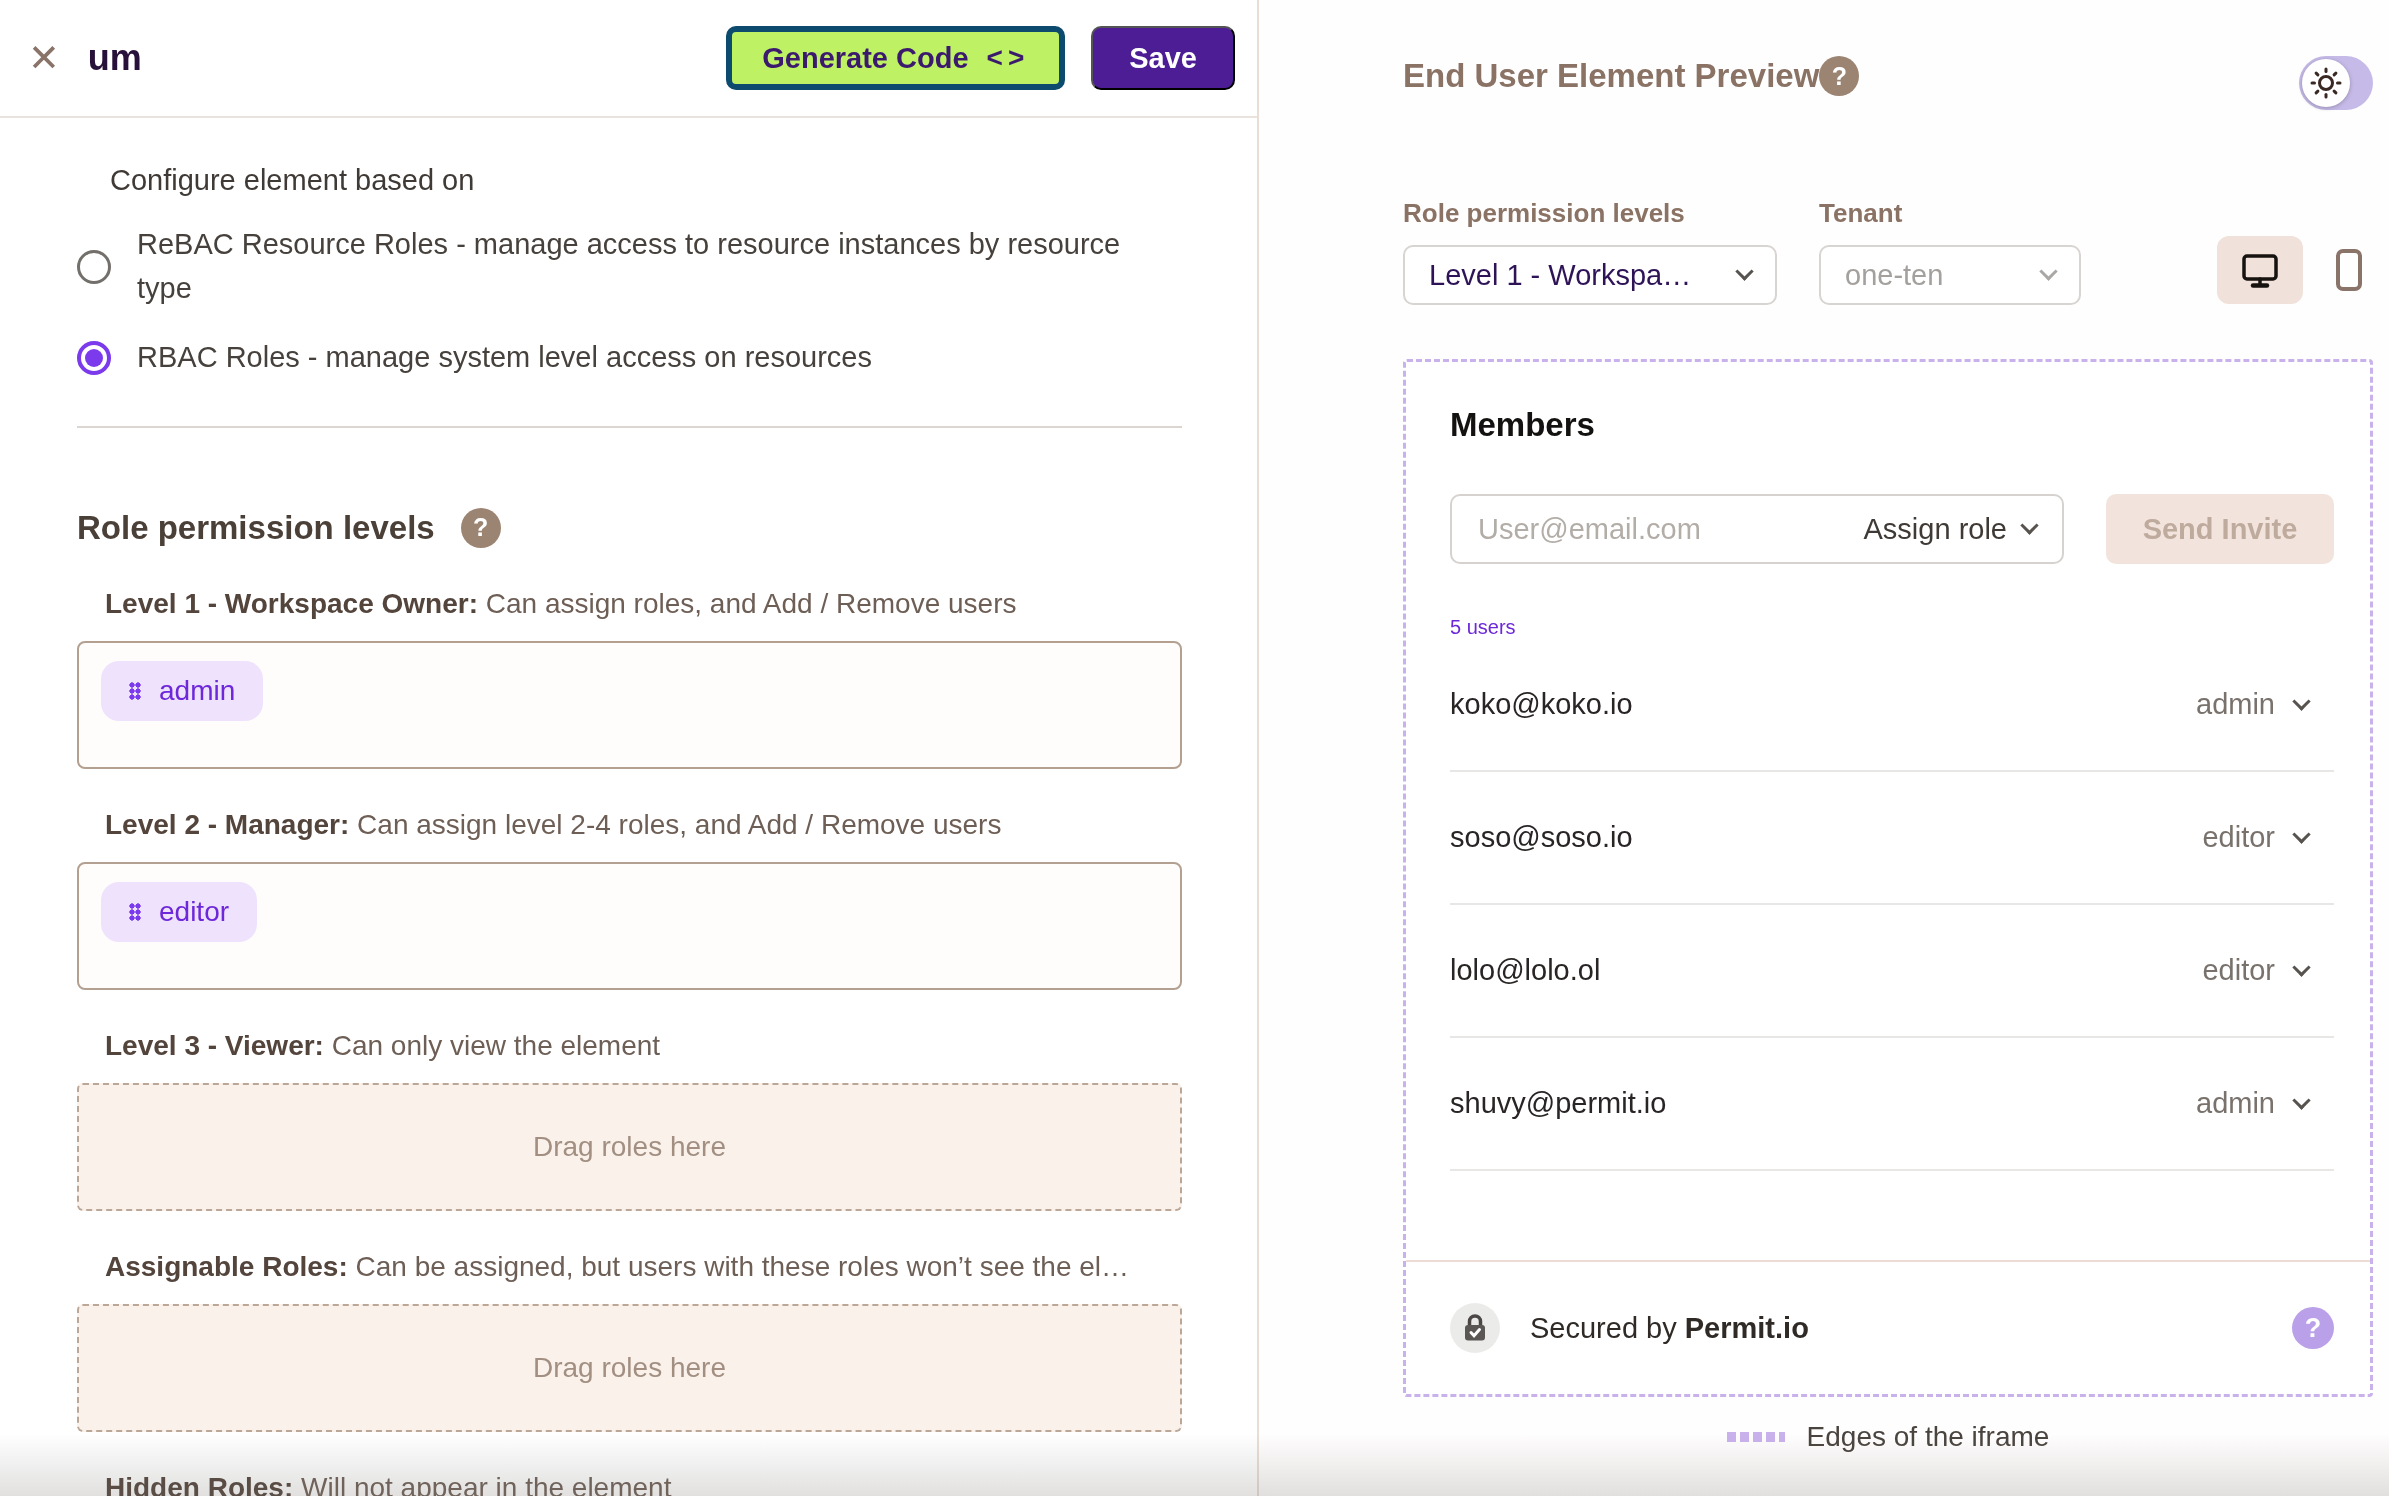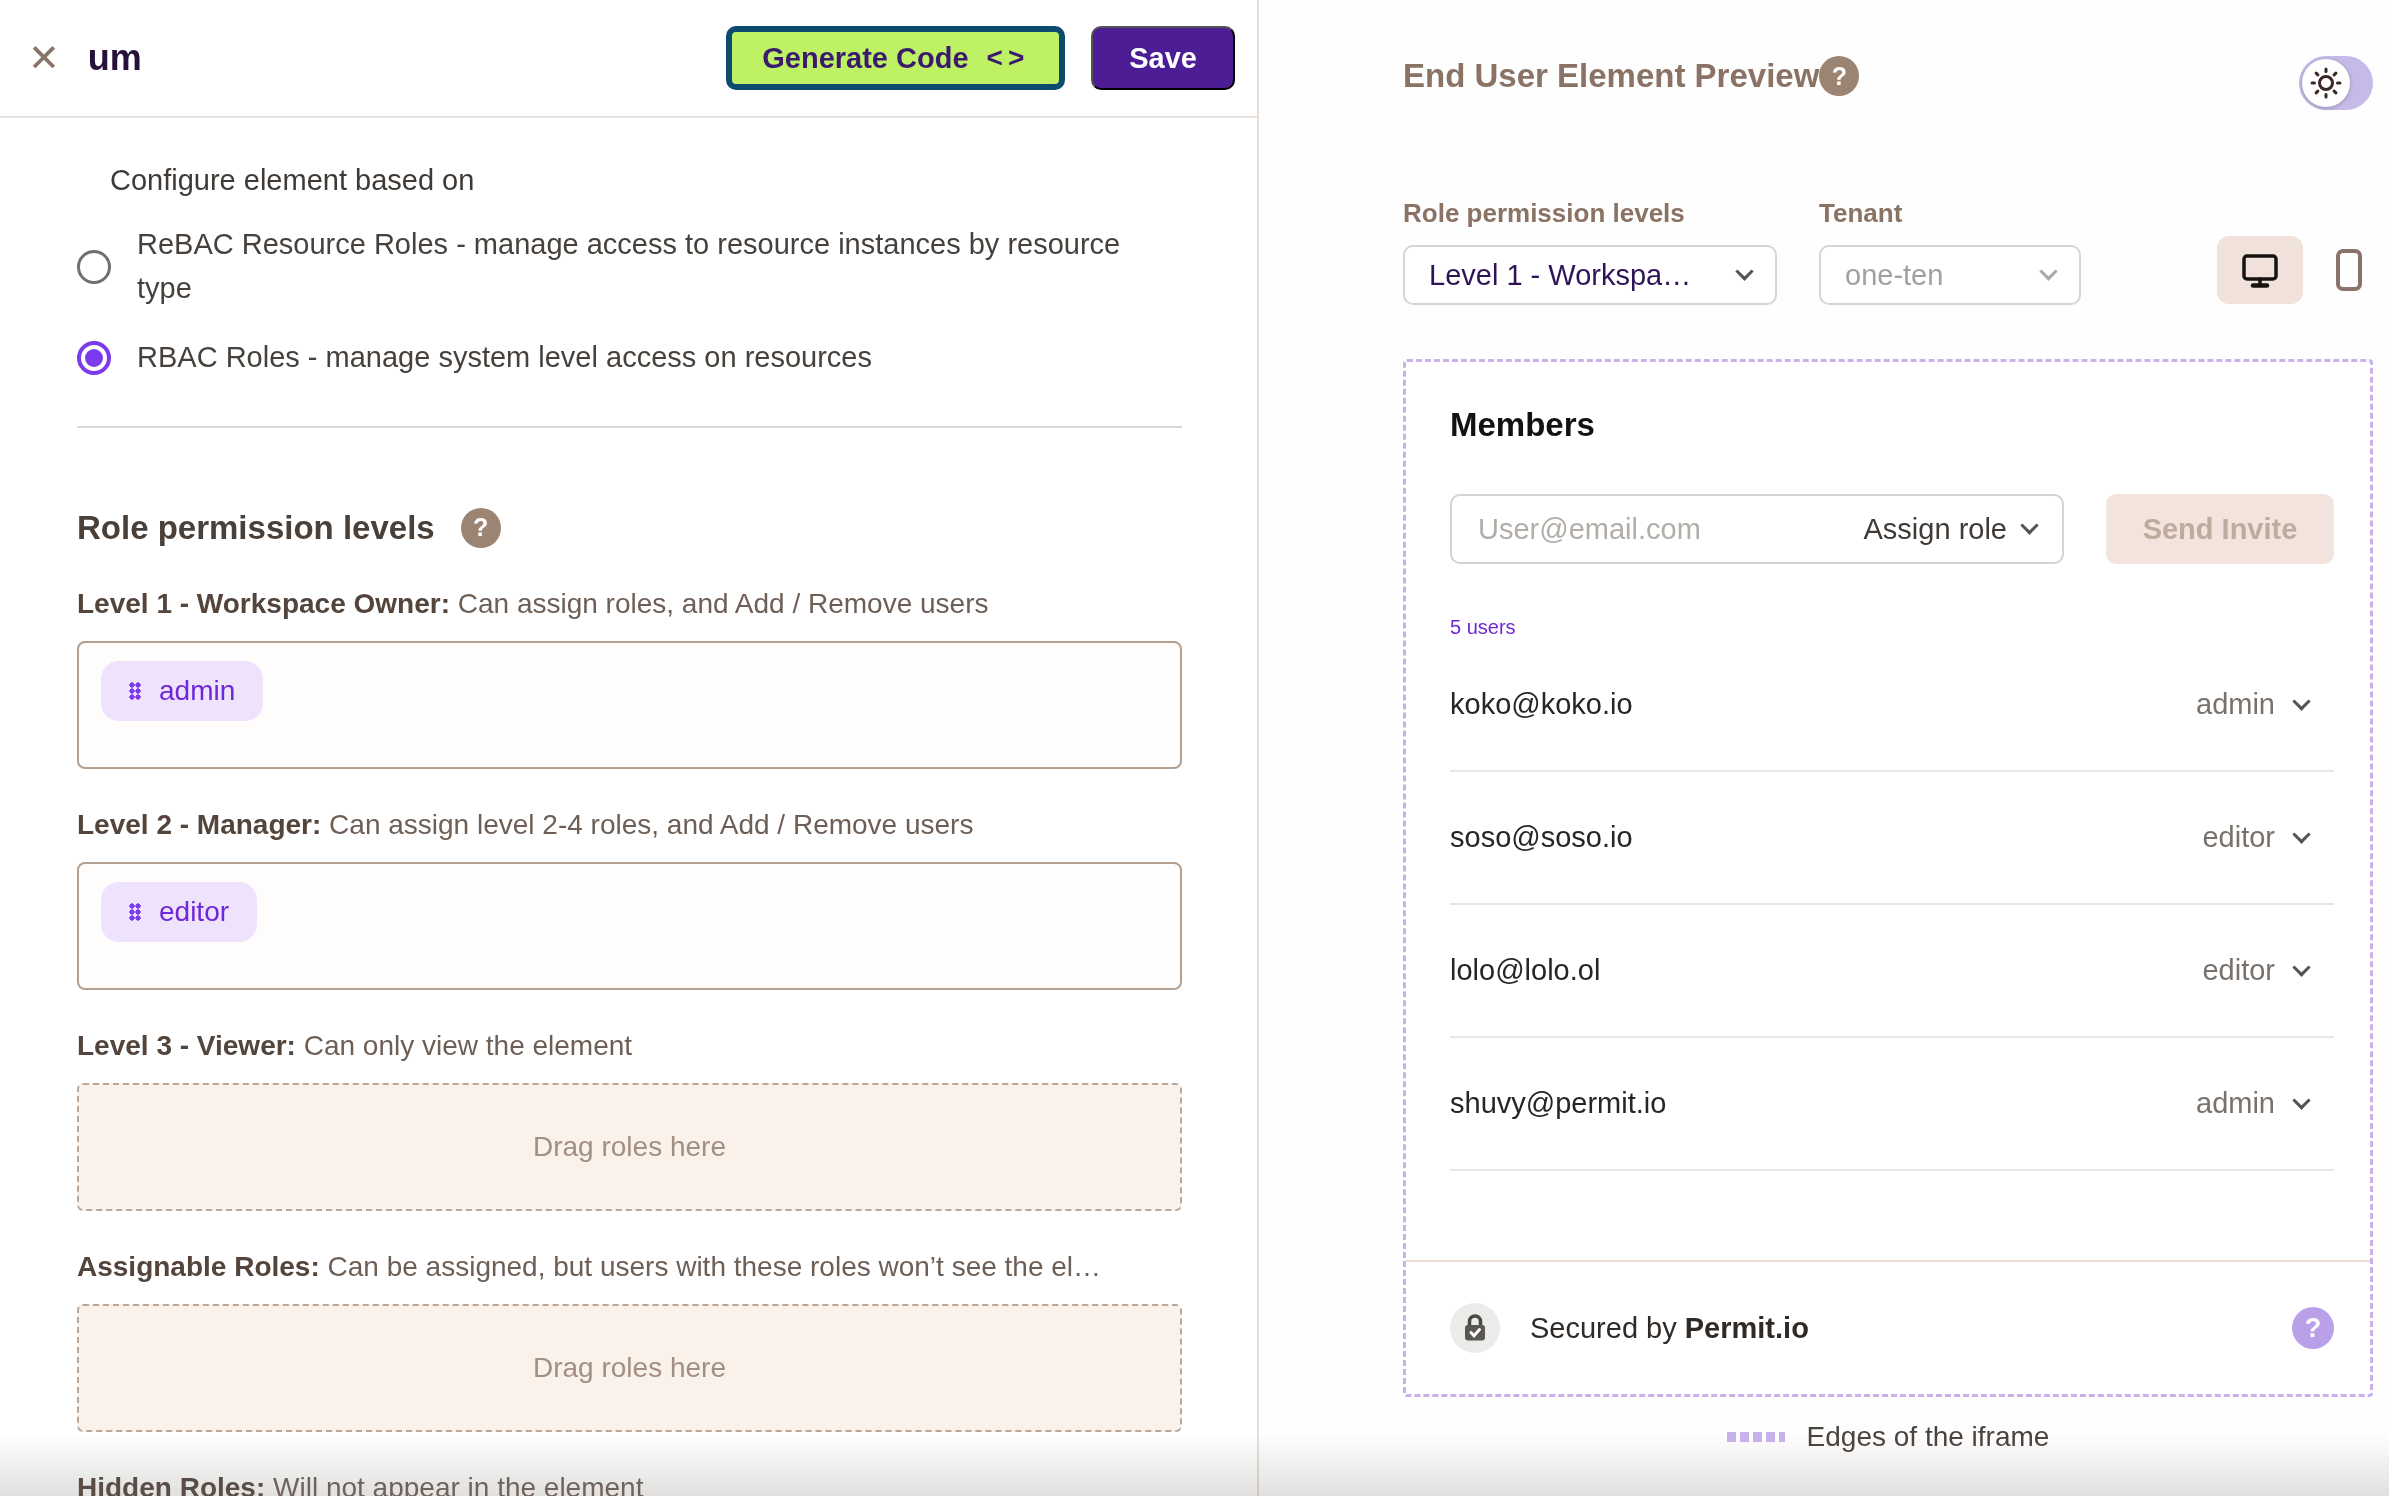--- a/index.html
+++ b/index.html
@@ -31,21 +31,21 @@
   .radio.unsel { border:3.5px solid #73706c; }
   .radio-label { font-size:29px; color:#46413c; line-height:1.5; max-width:985px; }
 
   .section-divider { border:none; border-top:2px solid #ddd5cf; margin:46px 0 0 0; }
 
   .rpl-heading-row { display:flex; align-items:center; gap:26px; margin-top:80px; }
   .rpl-heading { font-size:33px; font-weight:600; color:#4a4038; }
   .help-circle { width:40px; height:40px; border-radius:50%; background:#9c8473; color:#fff;
     font-weight:700; font-size:25px; display:flex; align-items:center; justify-content:center; flex:none; }
 
-  .level-label { margin-top:38px; font-size:28px; line-height:1.25; }
+  .level-label { margin-top:38px; font-size:28px; line-height:1.25;margin-left:28px; }
   .level-label .lt { font-weight:700; color:#53443c; }
   .level-label .ld { color:#6e5f56; }
   .chip-box { margin-top:20px; height:128px; border:2px solid #b3a090; border-radius:8px;
     padding:18px 22px; background:#fffdfc; }
   .role-chip { display:inline-flex; align-items:center; gap:18px; height:60px; padding:0 28px;
     background:#efe2fd; border-radius:18px; color:#6d28d9; font-size:28px; }
   .drag-dots { width:12px; height:18px; flex:none;
     background:radial-gradient(#7c3aed 2.4px, transparent 2.9px) 0 0 / 6px 6px; }
   .drop-box { margin-top:20px; height:128px; border:2px dashed #bba798; border-radius:6px;
     background:#f9f1ea; display:flex; align-items:center; justify-content:center;

